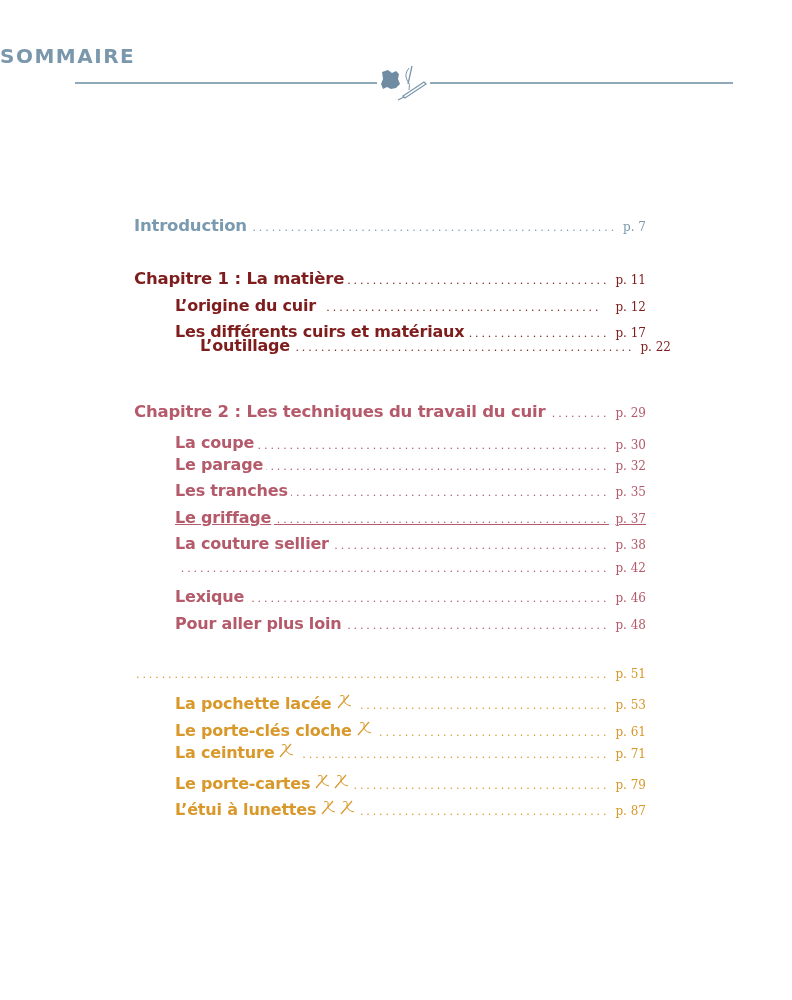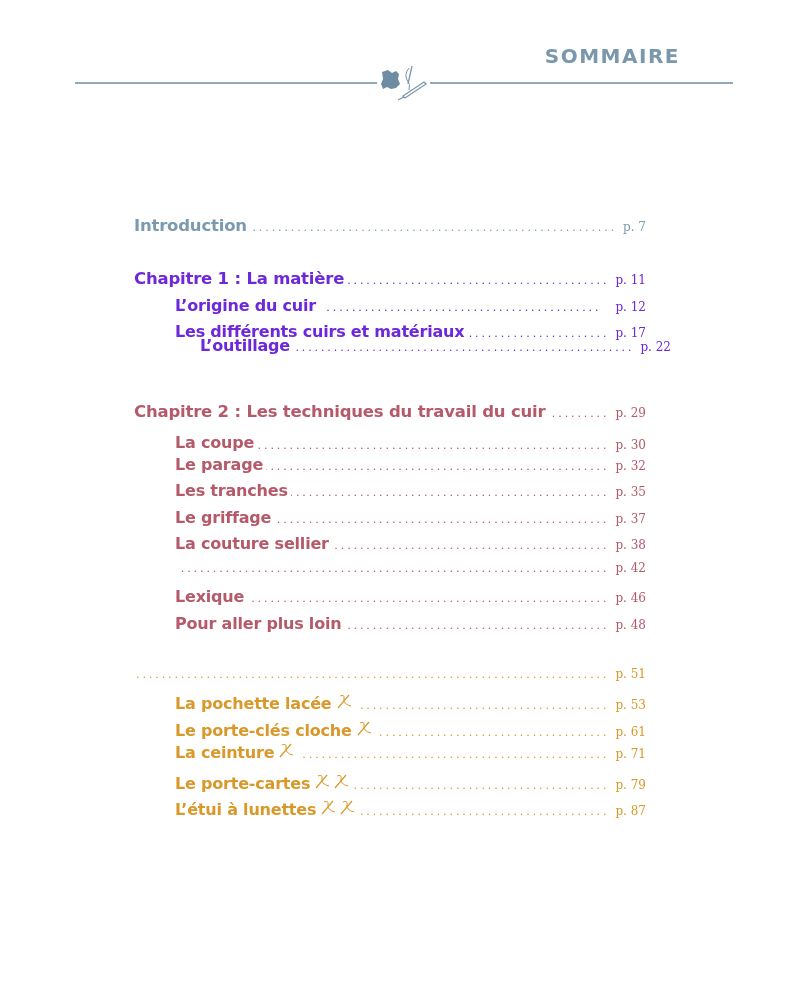--- a/index.html
+++ b/index.html
@@ -1,19 +1,19 @@
 <!DOCTYPE html>
 <html><head>
   <meta charset="utf-8">
   <style>
     html, body { margin: 0; padding: 0; background: #ffffff; }
     body { width: 792px; height: 1000px; position: relative; overflow: hidden;
            font-family: "DejaVu Sans", sans-serif; }
     .header-title {
-      position: absolute; left: 0; width: 680px; top: 44px; text-align: right;
+      position: absolute; left: 0; width: 680px; top: 44px; text-align: left;
       font-family: "DejaVu Sans", sans-serif; font-weight: bold; font-size: 20px;
       letter-spacing: 1.5px; color: #7b97ac;
     }
     .rule { position: absolute; top: 82px; height: 2px; background: #8fa9bb; }
     .rule.left { left: 75px; width: 302px; }
     .rule.right { left: 430px; width: 303px; }
     .emblem { position: absolute; left: 376px; top: 64px; width: 56px; height: 42px; }
     .toc { position: absolute; left: 134px; top: 0; width: 512px; }
     .row {
       position: absolute; left: 0; width: 512px; height: 24px;
@@ -31,21 +31,21 @@
     .dots {
       flex: 1 1 auto; overflow: hidden; white-space: nowrap;
       font-family: "DejaVu Serif", serif; font-size: 11px; letter-spacing: 2.9px;
       margin: 0 6px 0 3px; direction: rtl; text-align: left;
     }
     .page {
       font-family: "DejaVu Serif", serif; font-size: 12px; white-space: nowrap;
       width: 34px; text-align: left;
     }
     .c-intro { color: #7b9aaf; }
-    .c-ch1 { color: #6d28d9; }
+    .c-ch1 { color: #7f1d1d; }
     .c-ch2 { color: #b45a6a; }
     .c-ch3 { color: #d9982a; }
   </style>
 </head>
 <body>
 
 <div>
   <div class="header-title">SOMMAIRE</div>
   <div class="rule left"></div>
   <div class="rule right"></div>
@@ -102,21 +102,21 @@
   <div class="row sub c-ch2" style="top:455px;">
     <span class="label">Le parage</span>
     <span class="dots">........................................................................................................................</span>
     <span class="page">p. 32</span>
   </div>
   <div class="row sub c-ch2" style="top:481px;">
     <span class="label">Les tranches</span>
     <span class="dots">........................................................................................................................</span>
     <span class="page">p. 35</span>
   </div>
-  <div class="row sub c-ch2" style="top:508px;">
+  <div class="row sub c-ch2" style="top:508px;text-decoration:underline;">
     <span class="label">Le griffage</span>
     <span class="dots">........................................................................................................................</span>
     <span class="page">p. 37</span>
   </div>
   <div class="row sub c-ch2" style="top:534px;">
     <span class="label">La couture sellier</span>
     <span class="dots">........................................................................................................................</span>
     <span class="page">p. 38</span>
   </div>
   <div class="row sub c-ch2" style="top:561px;">

